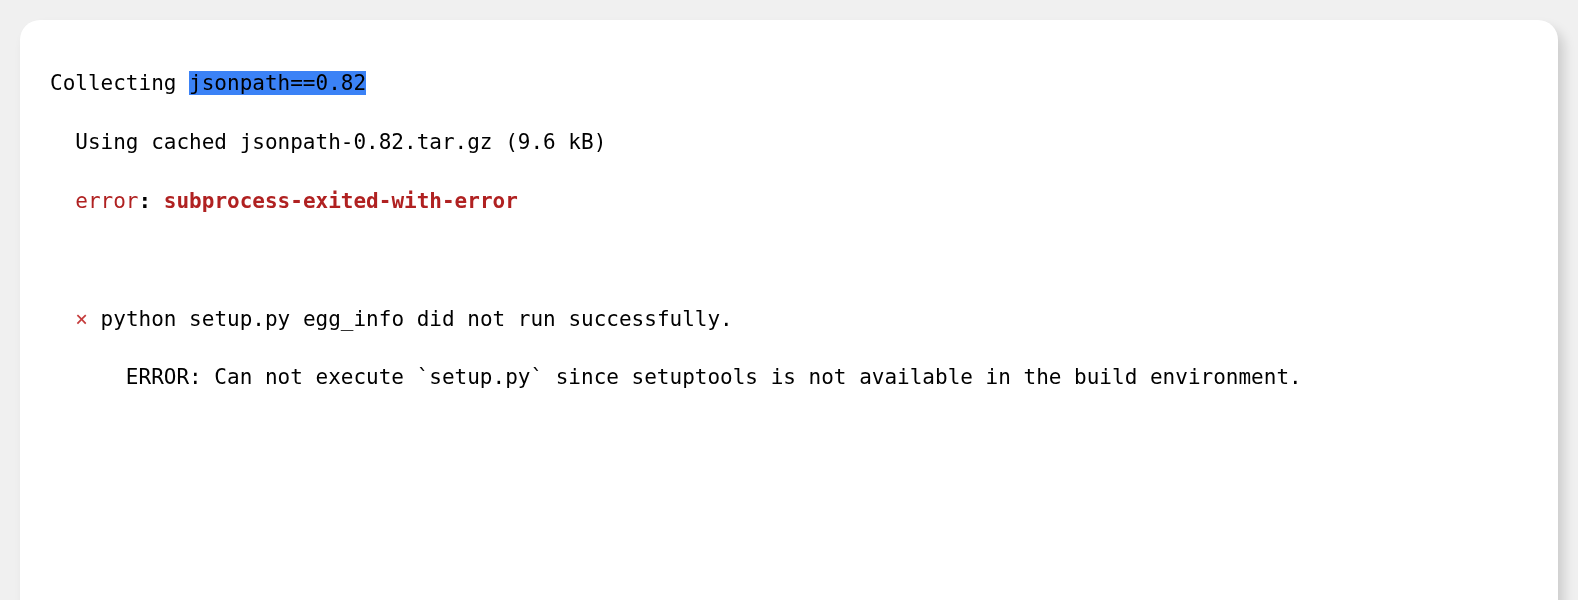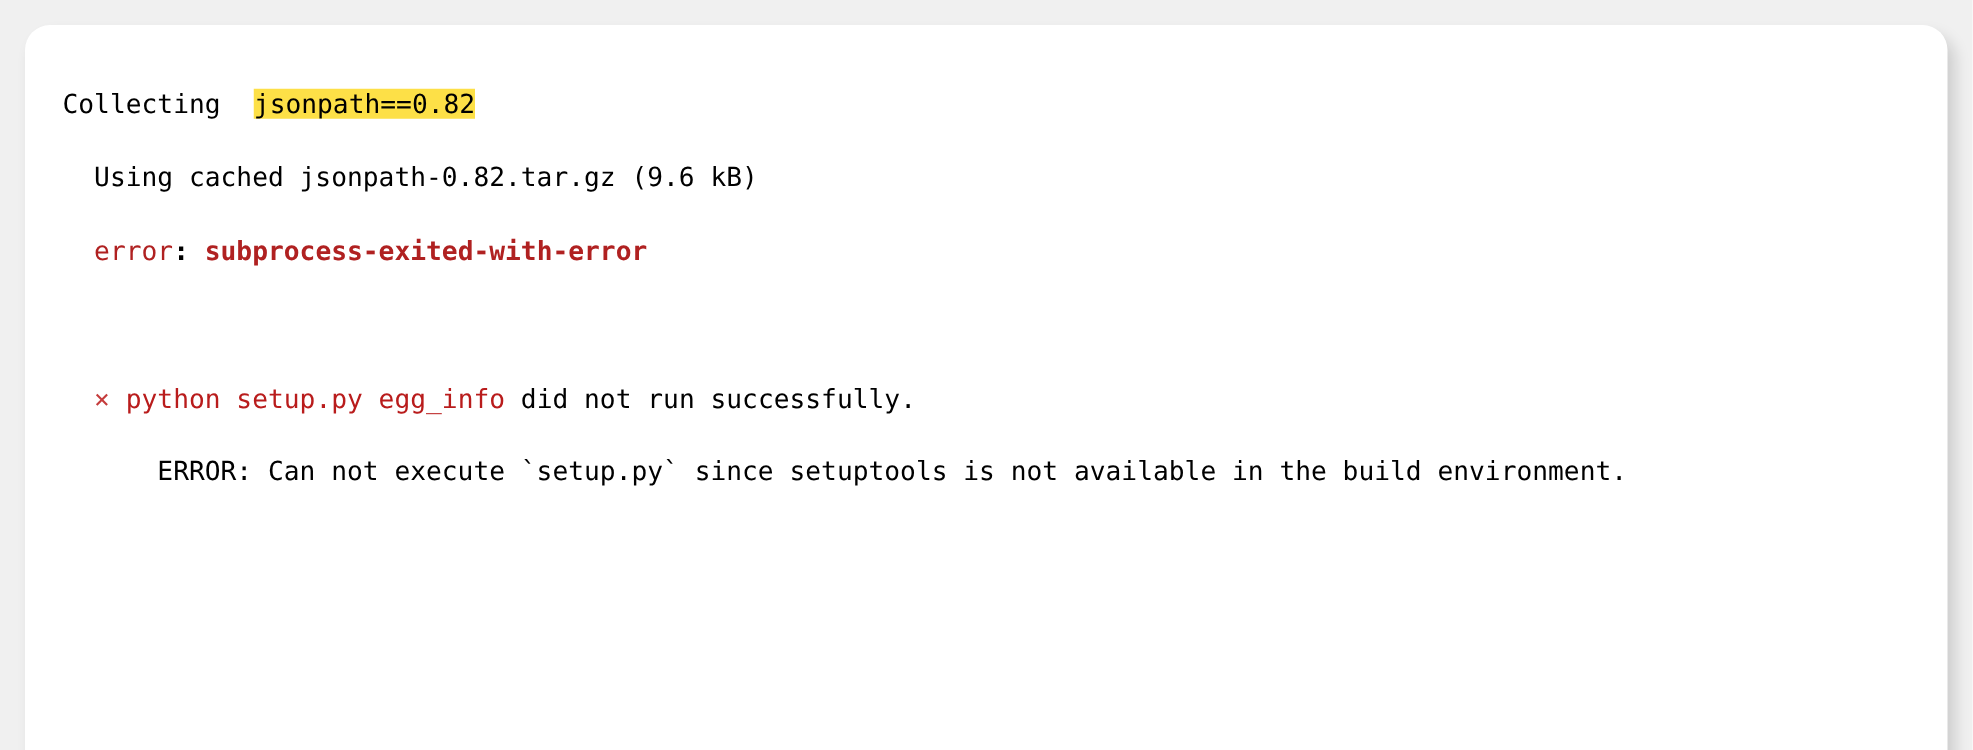--- a/index.html
+++ b/index.html
@@ -19,24 +19,24 @@
     font-family: "SFMono-Regular", "Menlo", "Consolas", monospace;
     font-size: 21px;
     line-height: 1.4;
     color: #000000;
     white-space: pre;
     overflow: hidden;
     box-shadow: 6px 8px 12px rgba(0,0,0,0.15);
     position: relative;
   }
   .line { display: block; }
-  .highlight { background: #fde047; margin-left: 14px; }
+  .highlight { background: #3b82f6; }
   .err-red { color: #b02121; font-weight: normal; }
   .mark-red { color: #c53c3c; }
-  .green { color: #b91c1c; }
+  .green { color: #000000; }
   .num-teal { color: #1f8f9e; font-weight: bold; }
   .box-draw { color: #c53c3c; }
   .bold { font-weight: bold; }
 </style>
 </head>
 <body>
 
 <div class="terminal">
 <span class="line"><span>Collecting </span><span class="highlight">jsonpath==0.82</span></span>
 <span class="line">  Using cached jsonpath-0.82.tar.gz (9.6 kB)</span>

